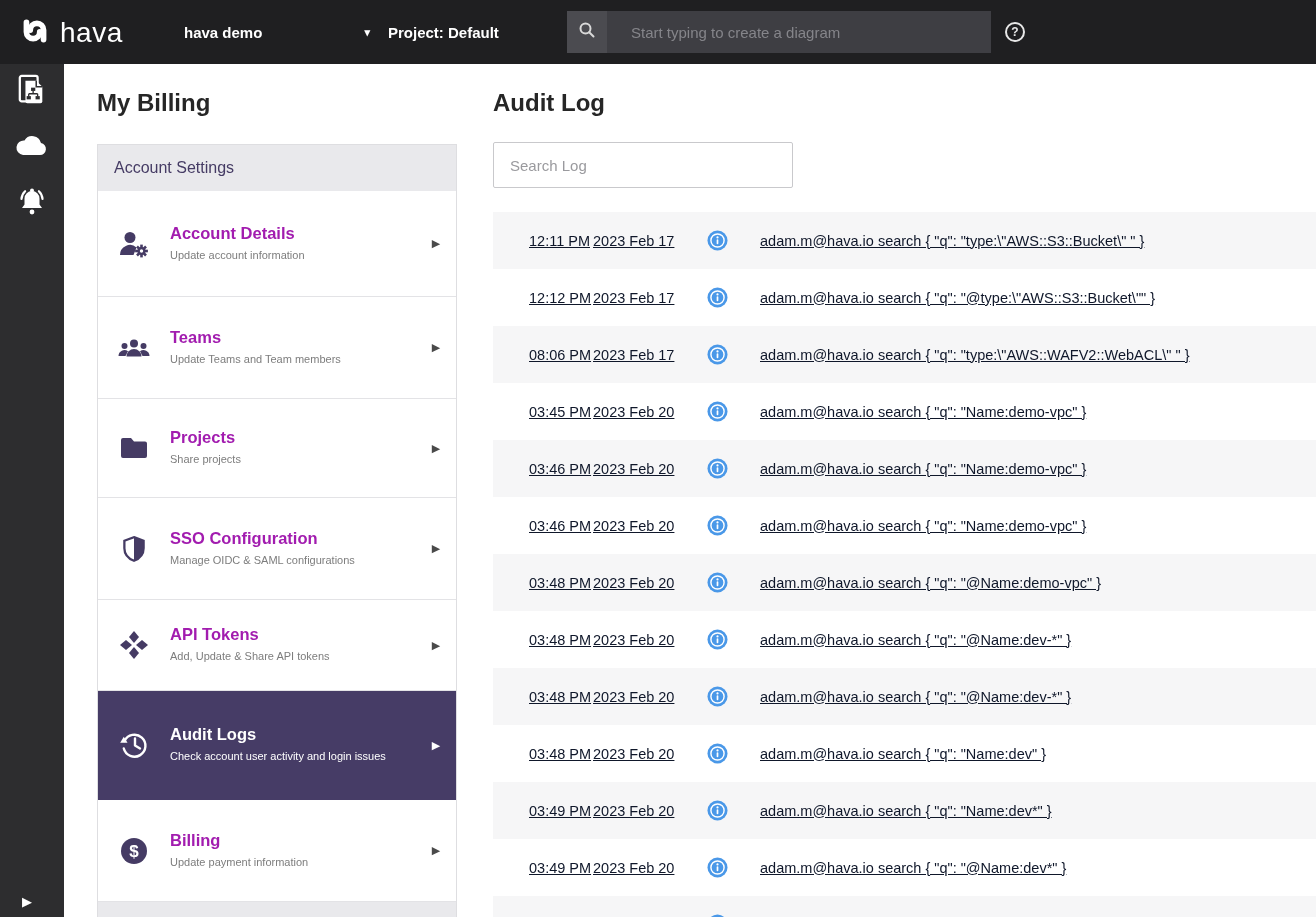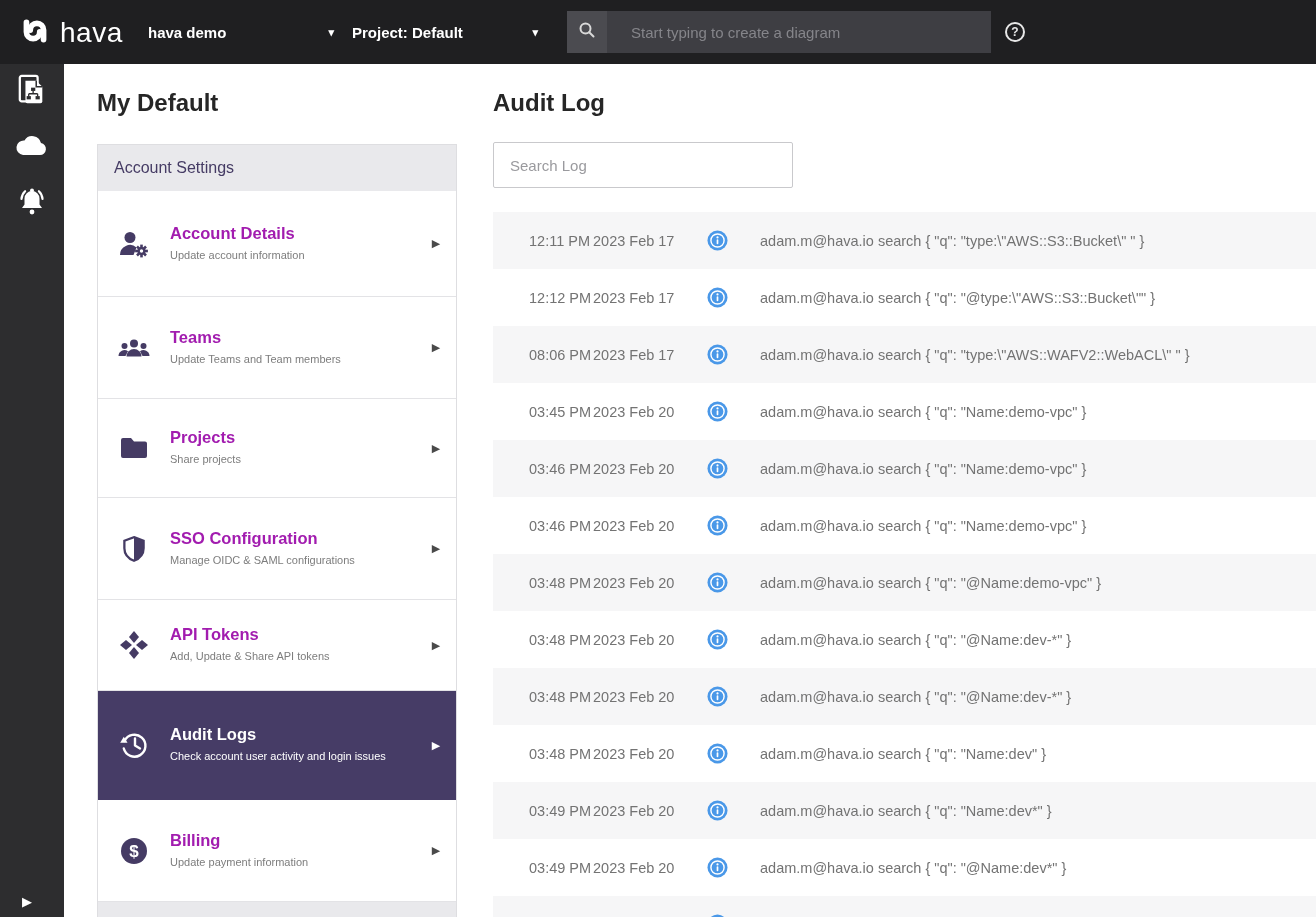--- a/index.html
+++ b/index.html
@@ -6,21 +6,21 @@
   html,body { width:1316px; height:917px; overflow:hidden; background:#fff;
               font-family:"Liberation Sans", sans-serif; }
   .page { position:relative; width:1316px; height:917px; overflow:hidden; }
 
   
   .navbar { position:absolute; left:0; top:0; width:1316px; height:64px;
             background:#1f1f21; z-index:5;padding-left:12px; }
   .brand { position:absolute; left:16px; top:12px; display:flex; align-items:center; }
   .brand-text { color:#fff; font-size:28px; font-weight:300; letter-spacing:0.5px; margin-left:6px; }
   .nav-dd { position:absolute; top:0; height:64px; display:flex; align-items:center;
-            color:#fff; font-weight:700; font-size:15px; cursor:pointer; }
+            color:#fff; font-weight:700; font-size:15px; cursor:pointer;margin-left:36px; }
   .dd-workspace { left:148px; width:186px; }
   .dd-project { left:352px; width:186px; }
   .dd-caret { margin-left:auto; font-size:11px; color:#fff; }
   .nav-search { position:absolute; left:567px; top:11px; width:424px; height:42px;
                 display:flex; background:#3e3e43; }
   .nav-search-iconbox { width:40px; height:42px; background:#4b4b50;
                         display:flex; align-items:center; justify-content:center; }
   .nav-search input { flex:1; background:transparent; border:none; outline:none;
                       color:#ddd; font-size:15px; padding-left:24px;
                       font-family:"Liberation Sans", sans-serif; }
@@ -73,21 +73,21 @@
 
   
   .log-search { position:absolute; left:429px; top:78px; width:300px; height:46px;
                 border:1px solid #c9c9cc; border-radius:2px; background:#fff;
                 font-size:15px; color:#444; padding:0 16px; outline:none;
                 font-family:"Liberation Sans", sans-serif; }
   .log-search::placeholder { color:#9a9a9e; }
   .log-table { position:absolute; left:429px; top:148px; width:823px; height:705px;
                overflow:hidden; }
   .log-row { display:flex; align-items:center; height:57px; background:#fff;
-             font-size:14.5px; color:#737373; }
+             font-size:14.5px; color:#0f172a;text-decoration:underline; }
   .log-row.alt { background:#f6f6f7; }
   .lr-time { width:100px; padding-left:36px; flex-shrink:0; }
   .lr-date { width:100px; flex-shrink:0; }
   .lr-icon { width:67px; display:flex; justify-content:flex-start; padding-left:14px;
              flex-shrink:0; cursor:pointer; }
   .lr-msg { flex:1; white-space:nowrap; overflow:hidden; }
 </style>
 </head>
 <body>
 
@@ -161,21 +161,21 @@
           <path d="M6.5 13 a11.5 11.5 0 0 1 3.6 -7.8" fill="none" stroke="#fff" stroke-width="2.2" stroke-linecap="round"></path>
           <path d="M27.5 13 a11.5 11.5 0 0 0 -3.6 -7.8" fill="none" stroke="#fff" stroke-width="2.2" stroke-linecap="round"></path>
         </svg>
       </span>
     </div>
     <div class="sb-expand">▶</div>
   </div>
 
   <div class="main">
 
-    <div class="h1 settings-title">My Default</div>
+    <div class="h1 settings-title">My Billing</div>
     <div class="h1 audit-title">Audit Log</div>
 
     <div class="settings-panel">
       <div class="sp-header">Account Settings</div>
 
       <div class="s-item">
         <span class="s-icon">
           <svg width="34" height="30" viewBox="0 0 34 30">
             <circle cx="13" cy="8.5" r="5.5" fill="#453b64"></circle>
             <path d="M3 26 a10 10 0 0 1 16.5 -7.6 l-3 7.6 z" fill="#453b64"></path>

